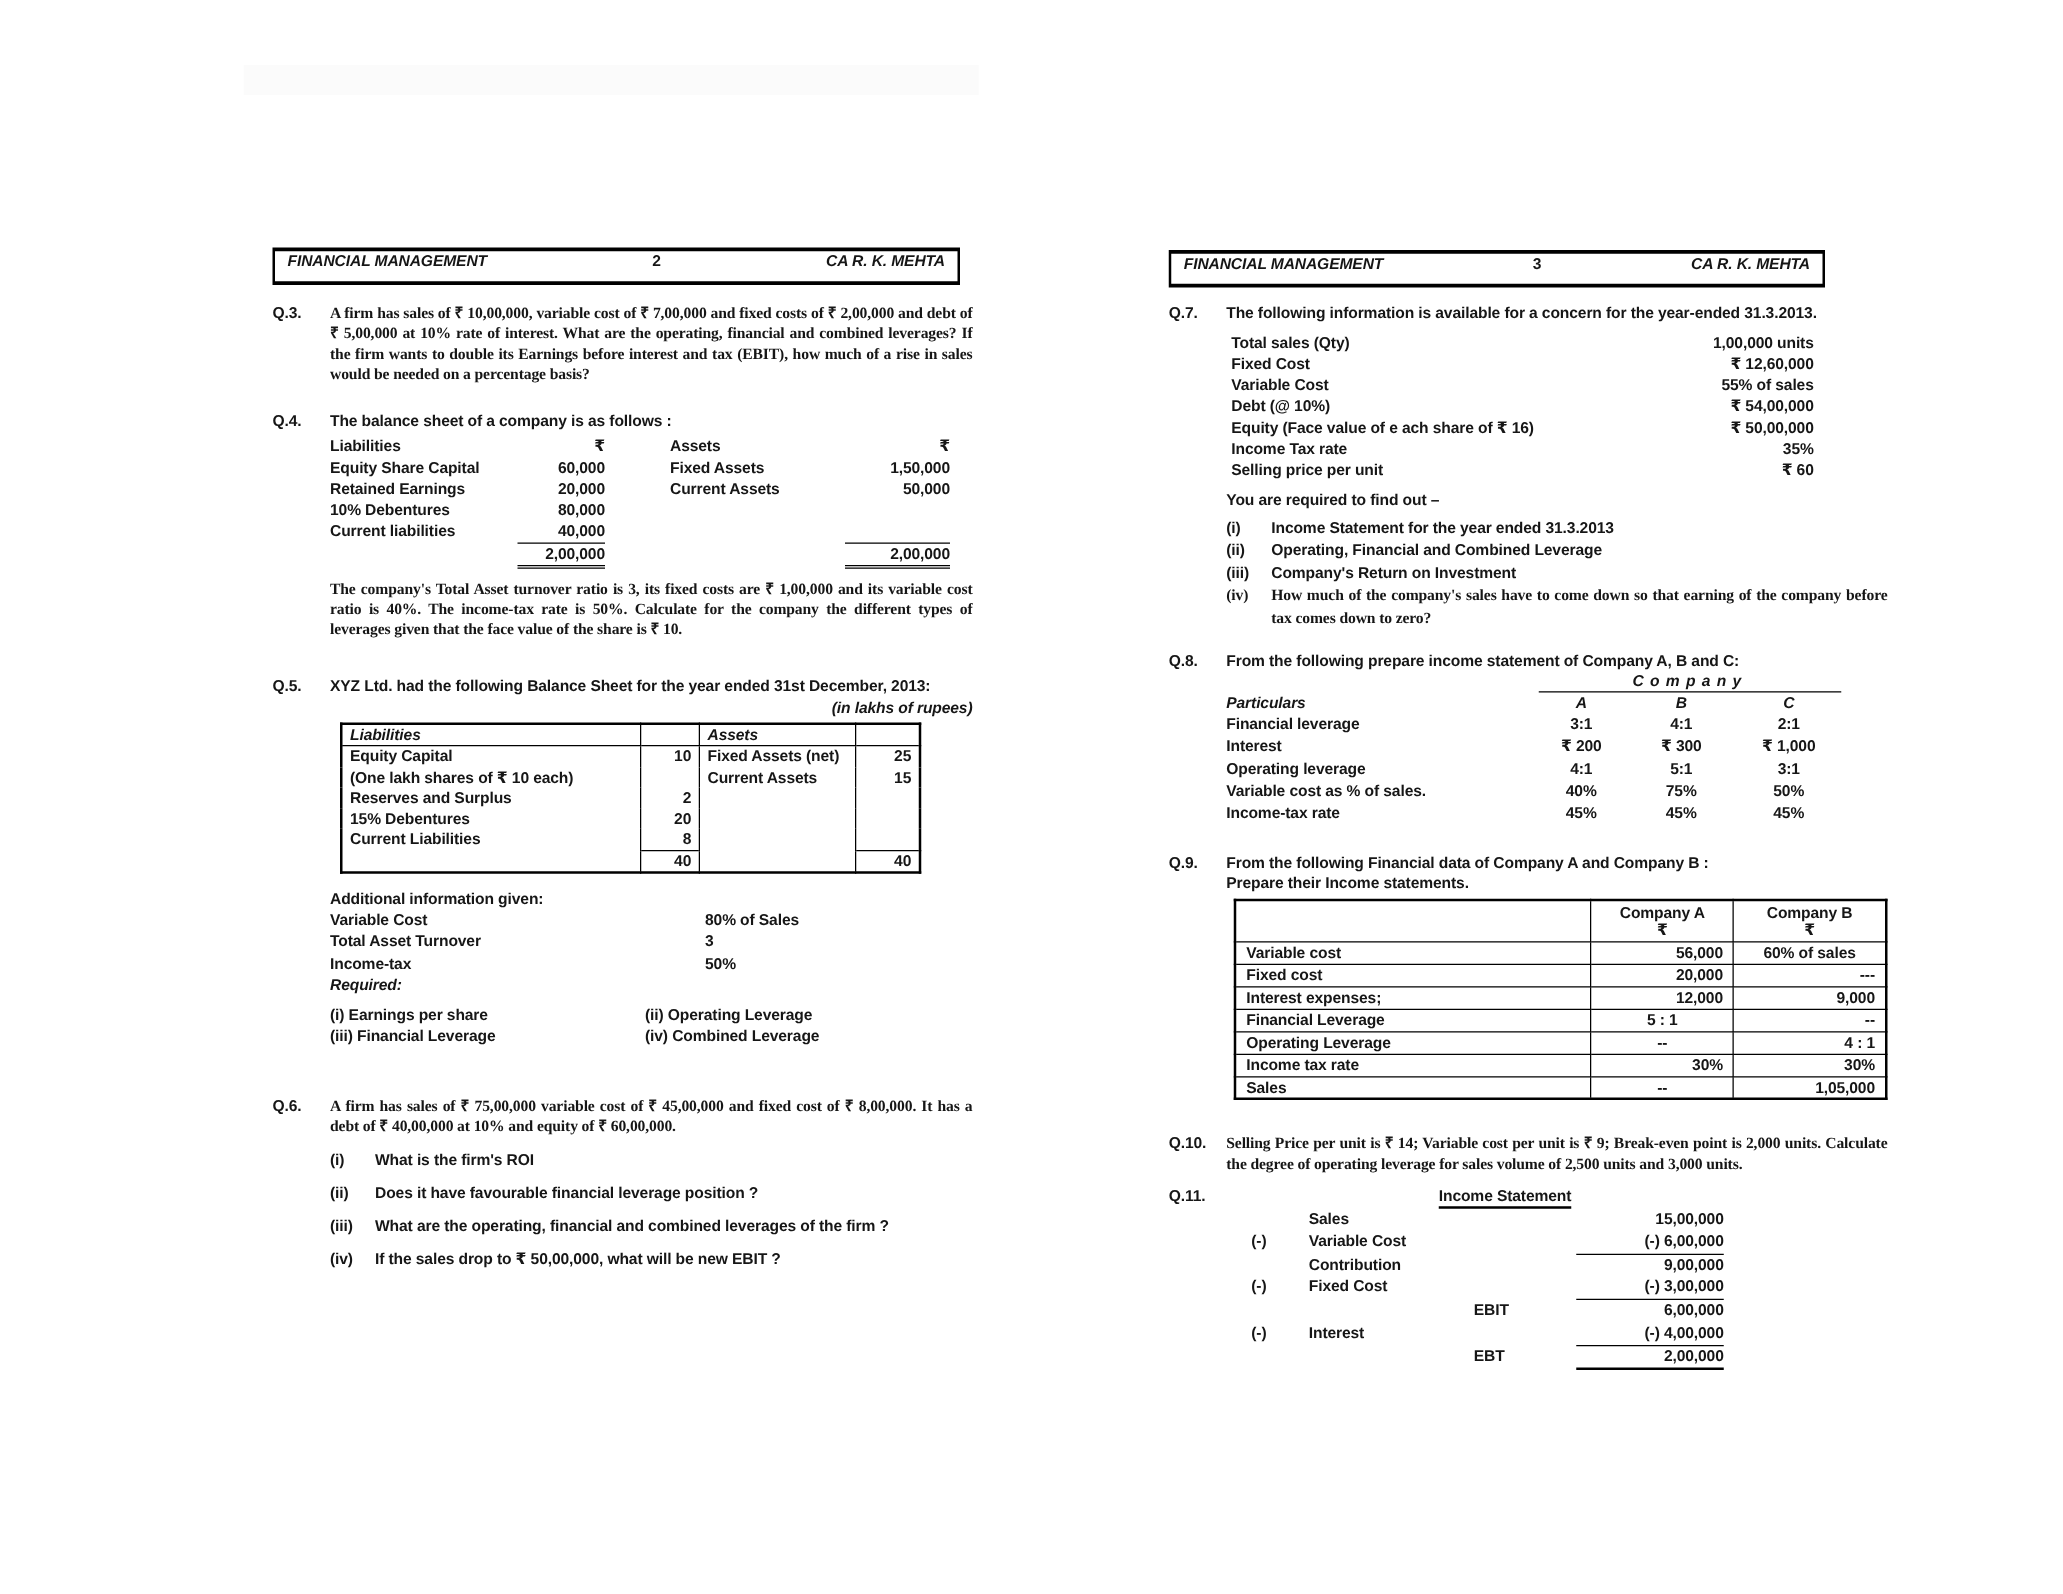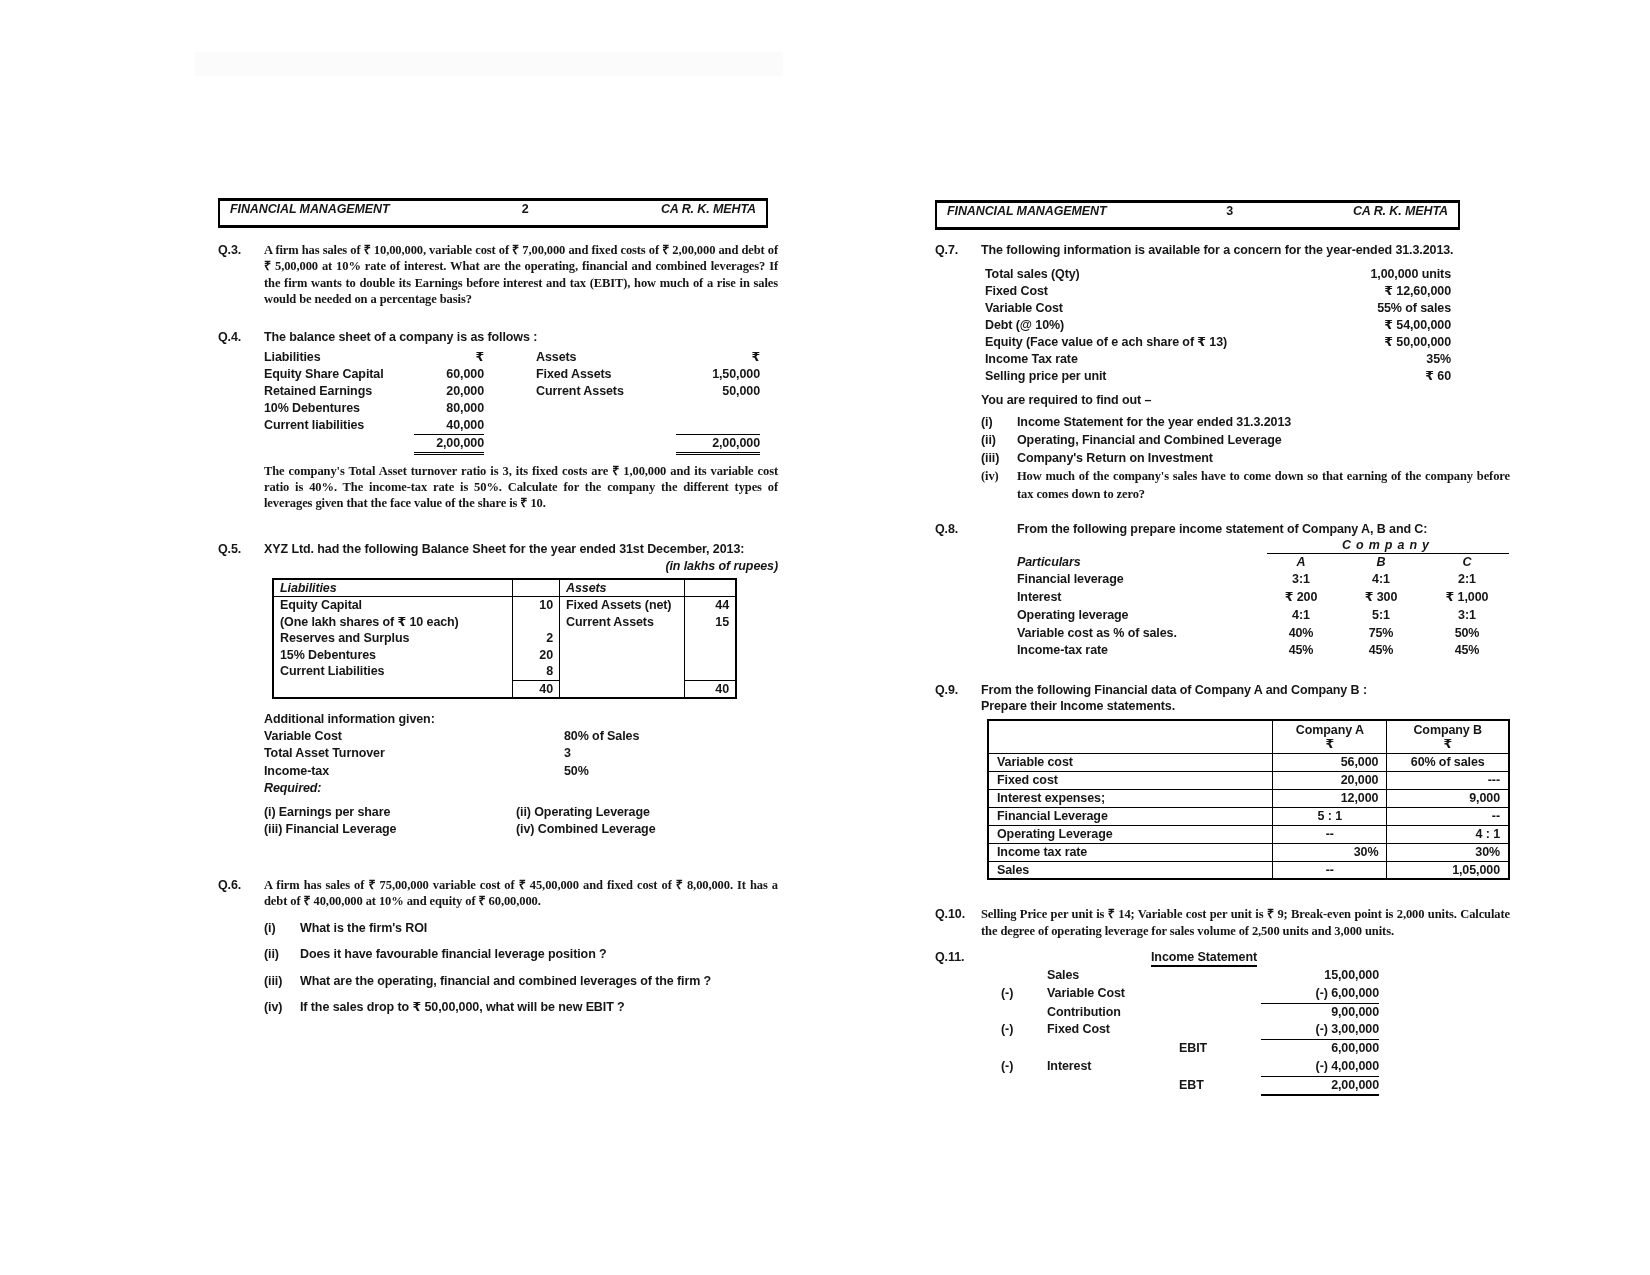--- a/index.html
+++ b/index.html
@@ -67,21 +67,21 @@
 
   
   .q11 { margin-left:20px; }
   .q11-title { margin-left:150px; display:inline-block; border-bottom:2px solid #000; font-weight:bold; }
   .q11row { display:grid; grid-template-columns:46px 132px 82px 118px; line-height:1.42; }
   .q11v { text-align:right; }
   .q11v.ul { border-bottom:1.5px solid #000; }
   .q11v.ul2 { border-bottom:2px solid #000; }
 
   .mt8{margin-top:8px;} .mt10{margin-top:10px;} .mt12{margin-top:12px;} .mt14{margin-top:14px;}
-  .mt18{margin-top:18px;gap:36px;} .mt22{margin-top:22px;} .mt26{margin-top:26px;} .mt30{margin-top:30px;}
+  .mt18{margin-top:18px;} .mt22{margin-top:22px;} .mt26{margin-top:26px;} .mt30{margin-top:30px;}
   .mt40{margin-top:40px;}
   .unit-note { text-align:right; font-weight:bold; font-style:italic; }
 </style>
 </head>
 <body>
 
 <div class="canvas">
   <div class="top-band"></div>
 
   <div class="page" id="pageL">
@@ -158,21 +158,21 @@
               <tr class="hrow">
             <td class="c-l">Liabilities</td>
                 <td class="c-a1"></td>
             <td class="c-as">Assets</td>
                 <td class="c-a2"></td>
           </tr>
           <tr>
             <td>Equity Capital</td>
                 <td class="amt">10</td>
             <td>Fixed Assets (net)</td>
-                <td class="amt">44</td>
+                <td class="amt">25</td>
           </tr>
           <tr>
             <td>(One lakh shares of ₹ 10 each)</td>
                 <td class="amt"></td>
             <td>Current Assets</td>
                 <td class="amt">15</td>
           </tr>
           <tr>
             <td>Reserves and Surplus</td>
                 <td class="amt">2</td>
@@ -271,21 +271,21 @@
           </div>
           <div class="frow">
             <span>Variable Cost</span>
               <span>55% of sales</span>
           </div>
           <div class="frow">
             <span>Debt (@ 10%)</span>
               <span>₹ 54,00,000</span>
           </div>
           <div class="frow">
-            <span>Equity (Face value of e ach share of ₹ 13)</span>
+            <span>Equity (Face value of e ach share of ₹ 16)</span>
               <span>₹ 50,00,000</span>
           </div>
           <div class="frow">
             <span>Income Tax rate</span>
               <span>35%</span>
           </div>
           <div class="frow">
             <span>Selling price per unit</span>
               <span>₹ 60</span>
           </div>

